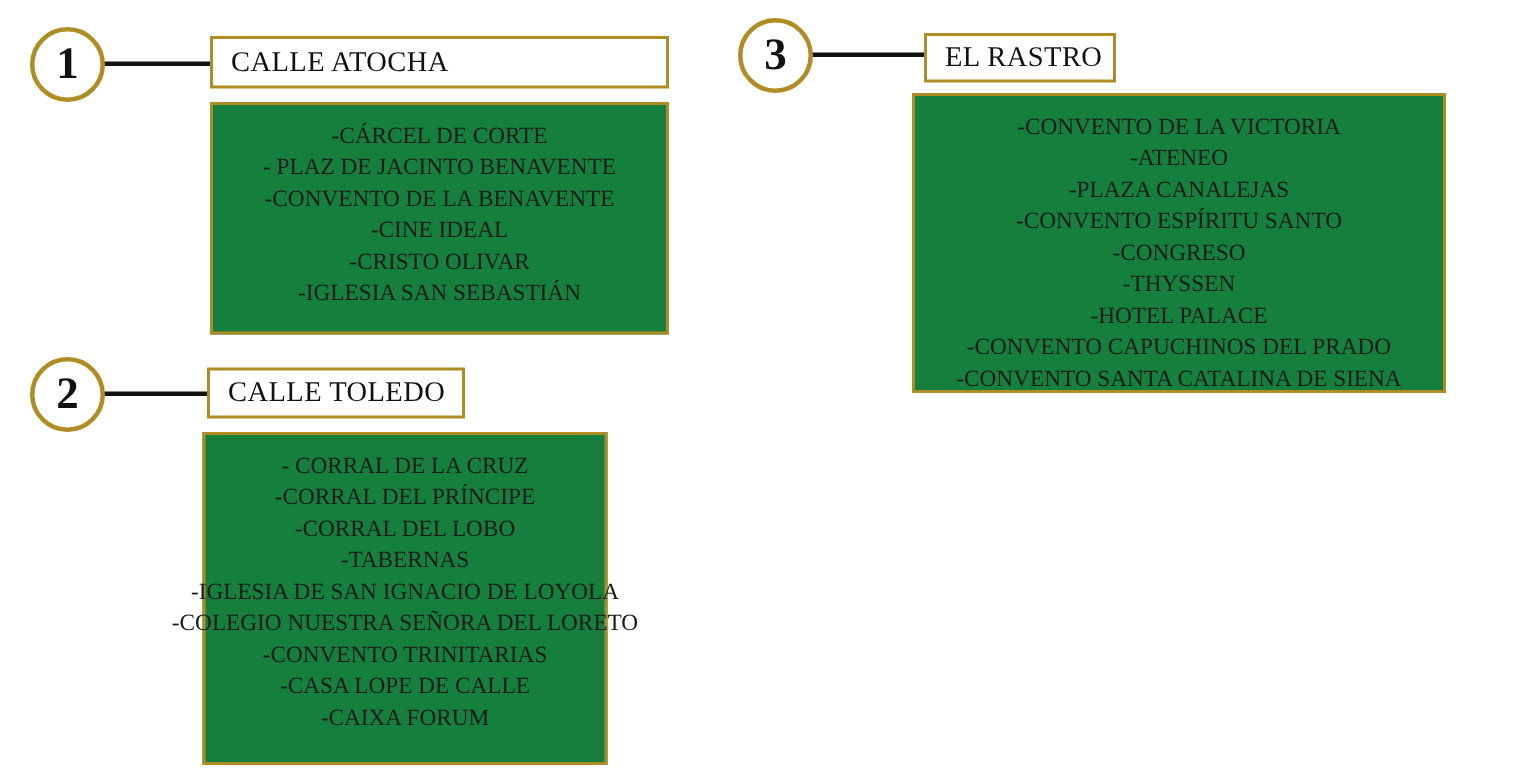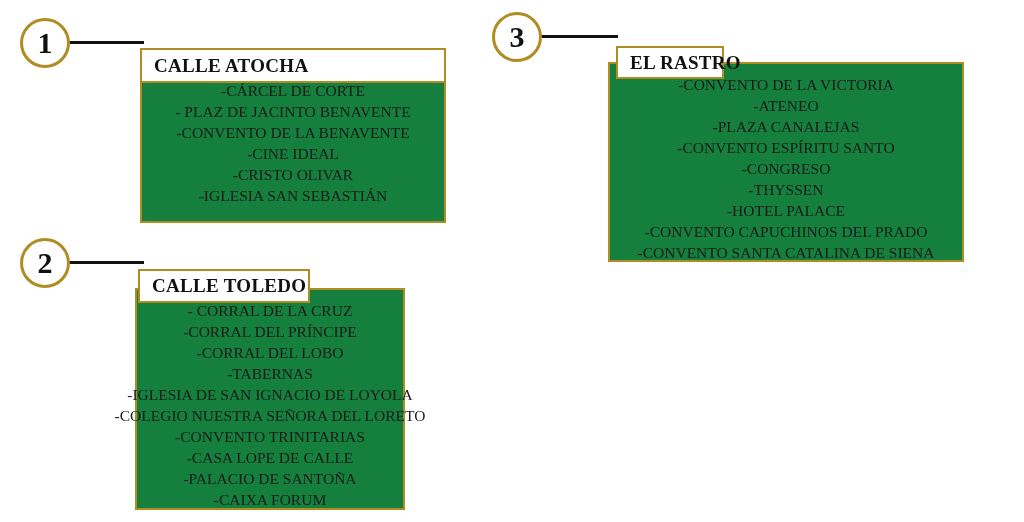--- a/index.html
+++ b/index.html
@@ -42,27 +42,26 @@
   }
   
   .title-box {
     position: absolute;
     border: 2px solid #b08d23;
     background: #ffffff;
     box-sizing: border-box;
     display: flex;
     align-items: center;
     padding: 4px 12px;
-    font-weight: bold;
+    font-weight: normal;
     font-size: 19px;
     letter-spacing: 0.3px;
     color: #111111;
     z-index: 2;
     white-space: nowrap;
-    margin-top: 24px;
   }
   
   .list-box {
     position: absolute;
     border: 2px solid #b08d23;
     background: #15803d;
     box-sizing: border-box;
     padding: 10px 8px 10px 8px;
     display: flex;
     flex-direction: column;
@@ -86,21 +85,21 @@
 
   
   #g2-badge { left: 20px;  top: 238px; }
   #g2-conn  { left: 68px;  top: 261px; width: 76px; }
   #g2-title { left: 138px; top: 245px; width: 172px; height: 34px; }
   #g2-list  { left: 135px; top: 288px; width: 270px; height: 222px; }
 
   
   #g3-badge { left: 492px; top: 12px; }
   #g3-conn  { left: 540px; top: 35px; width: 78px; }
-  #g3-title { left: 616px; top: 22px; width: 108px; height: 33px; }
+  #g3-title { left: 616px; top: 22px; width: 128px; height: 33px; }
   #g3-list  { left: 608px; top: 62px; width: 356px; height: 200px; }
 </style>
 </head>
 <body>
 
 <div class="badge" id="g1-badge">
   <span>1</span>
 </div>
 <div class="connector" id="g1-conn"></div>
 <div class="title-box" id="g1-title">
@@ -124,21 +123,20 @@
 </div>
 <div class="list-box" id="g2-list">
   <div class="list-item">- CORRAL DE LA CRUZ</div>
   <div class="list-item">-CORRAL DEL PRÍNCIPE</div>
   <div class="list-item">-CORRAL DEL LOBO</div>
   <div class="list-item">-TABERNAS</div>
   <div class="list-item">-IGLESIA DE SAN IGNACIO DE LOYOLA</div>
   <div class="list-item">-COLEGIO NUESTRA SEÑORA DEL LORETO</div>
   <div class="list-item">-CONVENTO TRINITARIAS</div>
   <div class="list-item">-CASA LOPE DE CALLE</div>
-  <div class="list-item">-PALACIO DE SANTOÑA</div>
   <div class="list-item">-CAIXA FORUM</div>
 </div>
 
 <div class="badge" id="g3-badge">
   <span>3</span>
 </div>
 <div class="connector" id="g3-conn"></div>
 <div class="title-box" id="g3-title">
   <span>EL RASTRO</span>
 </div>

